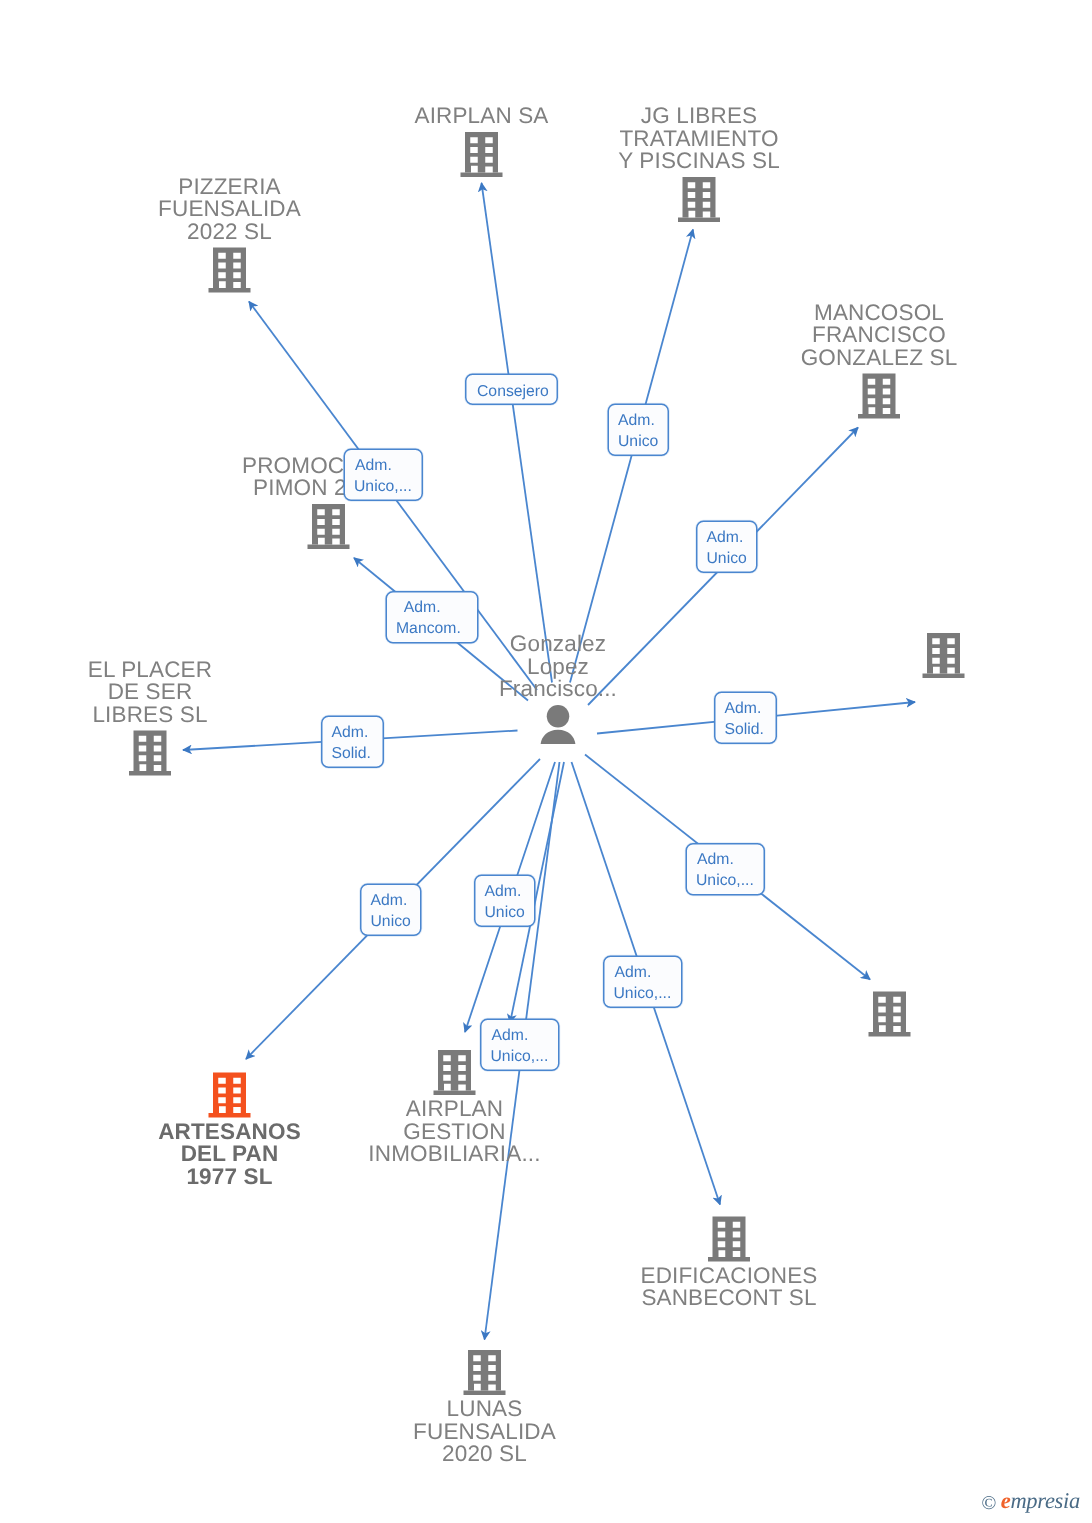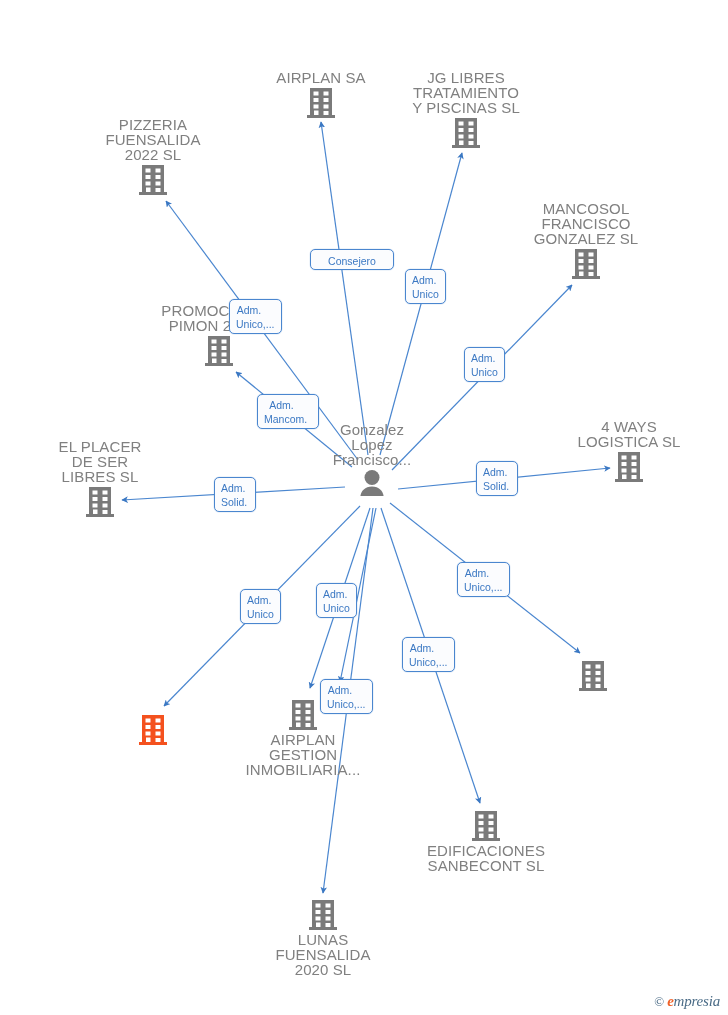--- a/index.html
+++ b/index.html
@@ -221,22 +221,20 @@
           <rect x="17.5" y="4.5" width="5" height="4" fill="#fff"></rect>
           <rect x="7.5" y="11" width="5" height="4" fill="#fff"></rect>
           <rect x="17.5" y="11" width="5" height="4" fill="#fff"></rect>
           <rect x="7.5" y="17.5" width="5" height="4" fill="#fff"></rect>
           <rect x="17.5" y="17.5" width="5" height="4" fill="#fff"></rect>
           <rect x="8" y="23.5" width="4.5" height="4.5" fill="#fff"></rect>
           <rect x="17.5" y="24" width="5" height="4" fill="#fff"></rect>
         </svg>
       </div>
       <div class="node label-top" style="left: 629px; top: 419px;">
-        <div class="label">4 WAYS
-LOGISTICA SL</div>
         <svg class="glyph" width="30" height="32" viewBox="0 0 30 32">
           <rect x="4" y="1" width="22" height="27" fill="#7a7a7a"></rect>
           <rect x="1" y="28" width="28" height="3" fill="#7a7a7a"></rect>
           <rect x="7.5" y="4.5" width="5" height="4" fill="#fff"></rect>
           <rect x="17.5" y="4.5" width="5" height="4" fill="#fff"></rect>
           <rect x="7.5" y="11" width="5" height="4" fill="#fff"></rect>
           <rect x="17.5" y="11" width="5" height="4" fill="#fff"></rect>
           <rect x="7.5" y="17.5" width="5" height="4" fill="#fff"></rect>
           <rect x="17.5" y="17.5" width="5" height="4" fill="#fff"></rect>
           <rect x="8" y="23.5" width="4.5" height="4.5" fill="#fff"></rect>
@@ -263,20 +261,23 @@
           <rect x="1" y="28" width="28" height="3" fill="#f4511e"></rect>
           <rect x="7.5" y="4.5" width="5" height="4" fill="#fff"></rect>
           <rect x="17.5" y="4.5" width="5" height="4" fill="#fff"></rect>
           <rect x="7.5" y="11" width="5" height="4" fill="#fff"></rect>
           <rect x="17.5" y="11" width="5" height="4" fill="#fff"></rect>
           <rect x="7.5" y="17.5" width="5" height="4" fill="#fff"></rect>
           <rect x="17.5" y="17.5" width="5" height="4" fill="#fff"></rect>
           <rect x="8" y="23.5" width="4.5" height="4.5" fill="#fff"></rect>
           <rect x="17.5" y="24" width="5" height="4" fill="#fff"></rect>
         </svg>
+        <div class="label">ARTESANOS
+DEL PAN
+1977  SL</div>
       </div>
       <div class="node label-bottom" style="left: 303px; top: 699px;">
         <svg class="glyph" width="30" height="32" viewBox="0 0 30 32">
           <rect x="4" y="1" width="22" height="27" fill="#7a7a7a"></rect>
           <rect x="1" y="28" width="28" height="3" fill="#7a7a7a"></rect>
           <rect x="7.5" y="4.5" width="5" height="4" fill="#fff"></rect>
           <rect x="17.5" y="4.5" width="5" height="4" fill="#fff"></rect>
           <rect x="7.5" y="11" width="5" height="4" fill="#fff"></rect>
           <rect x="17.5" y="11" width="5" height="4" fill="#fff"></rect>
           <rect x="7.5" y="17.5" width="5" height="4" fill="#fff"></rect>
@@ -325,21 +326,21 @@
         <div class="label">Gonzalez
 Lopez
 Francisco...</div>
         <svg class="glyph" width="34" height="30" viewBox="0 0 34 30">
           <circle cx="17" cy="8.5" r="7.5" fill="#7a7a7a"></circle>
           <path d="M17 17.5c-7 0-11 4.5-11.6 9.5h23.2C28 22 24 17.5 17 17.5z" fill="#7a7a7a"></path>
         </svg>
       </div>
     </div>
   <div id="edge-labels-layer">
-      <div class="edge-label one-line" style="left: 310px; top: 249px; width: 84px; height: 21px;">Consejero</div>
+      <div class="edge-label one-line" style="left: 310px; top: 249px; width: 62px; height: 21px;">Consejero</div>
       <div class="edge-label" style="left: 405px; top: 269px; width: 41px; height: 35px;">Adm.
 Unico</div>
       <div class="edge-label" style="left: 464px; top: 347px; width: 41px; height: 35px;">Adm.
 Unico</div>
       <div class="edge-label" style="left: 229px; top: 299px; width: 53px; height: 35px;">Adm.
 Unico,...</div>
       <div class="edge-label" style="left: 257px; top: 394px; width: 62px; height: 35px;">Adm.
 Mancom.</div>
       <div class="edge-label" style="left: 214px; top: 477px; width: 42px; height: 35px;">Adm.
 Solid.</div>

